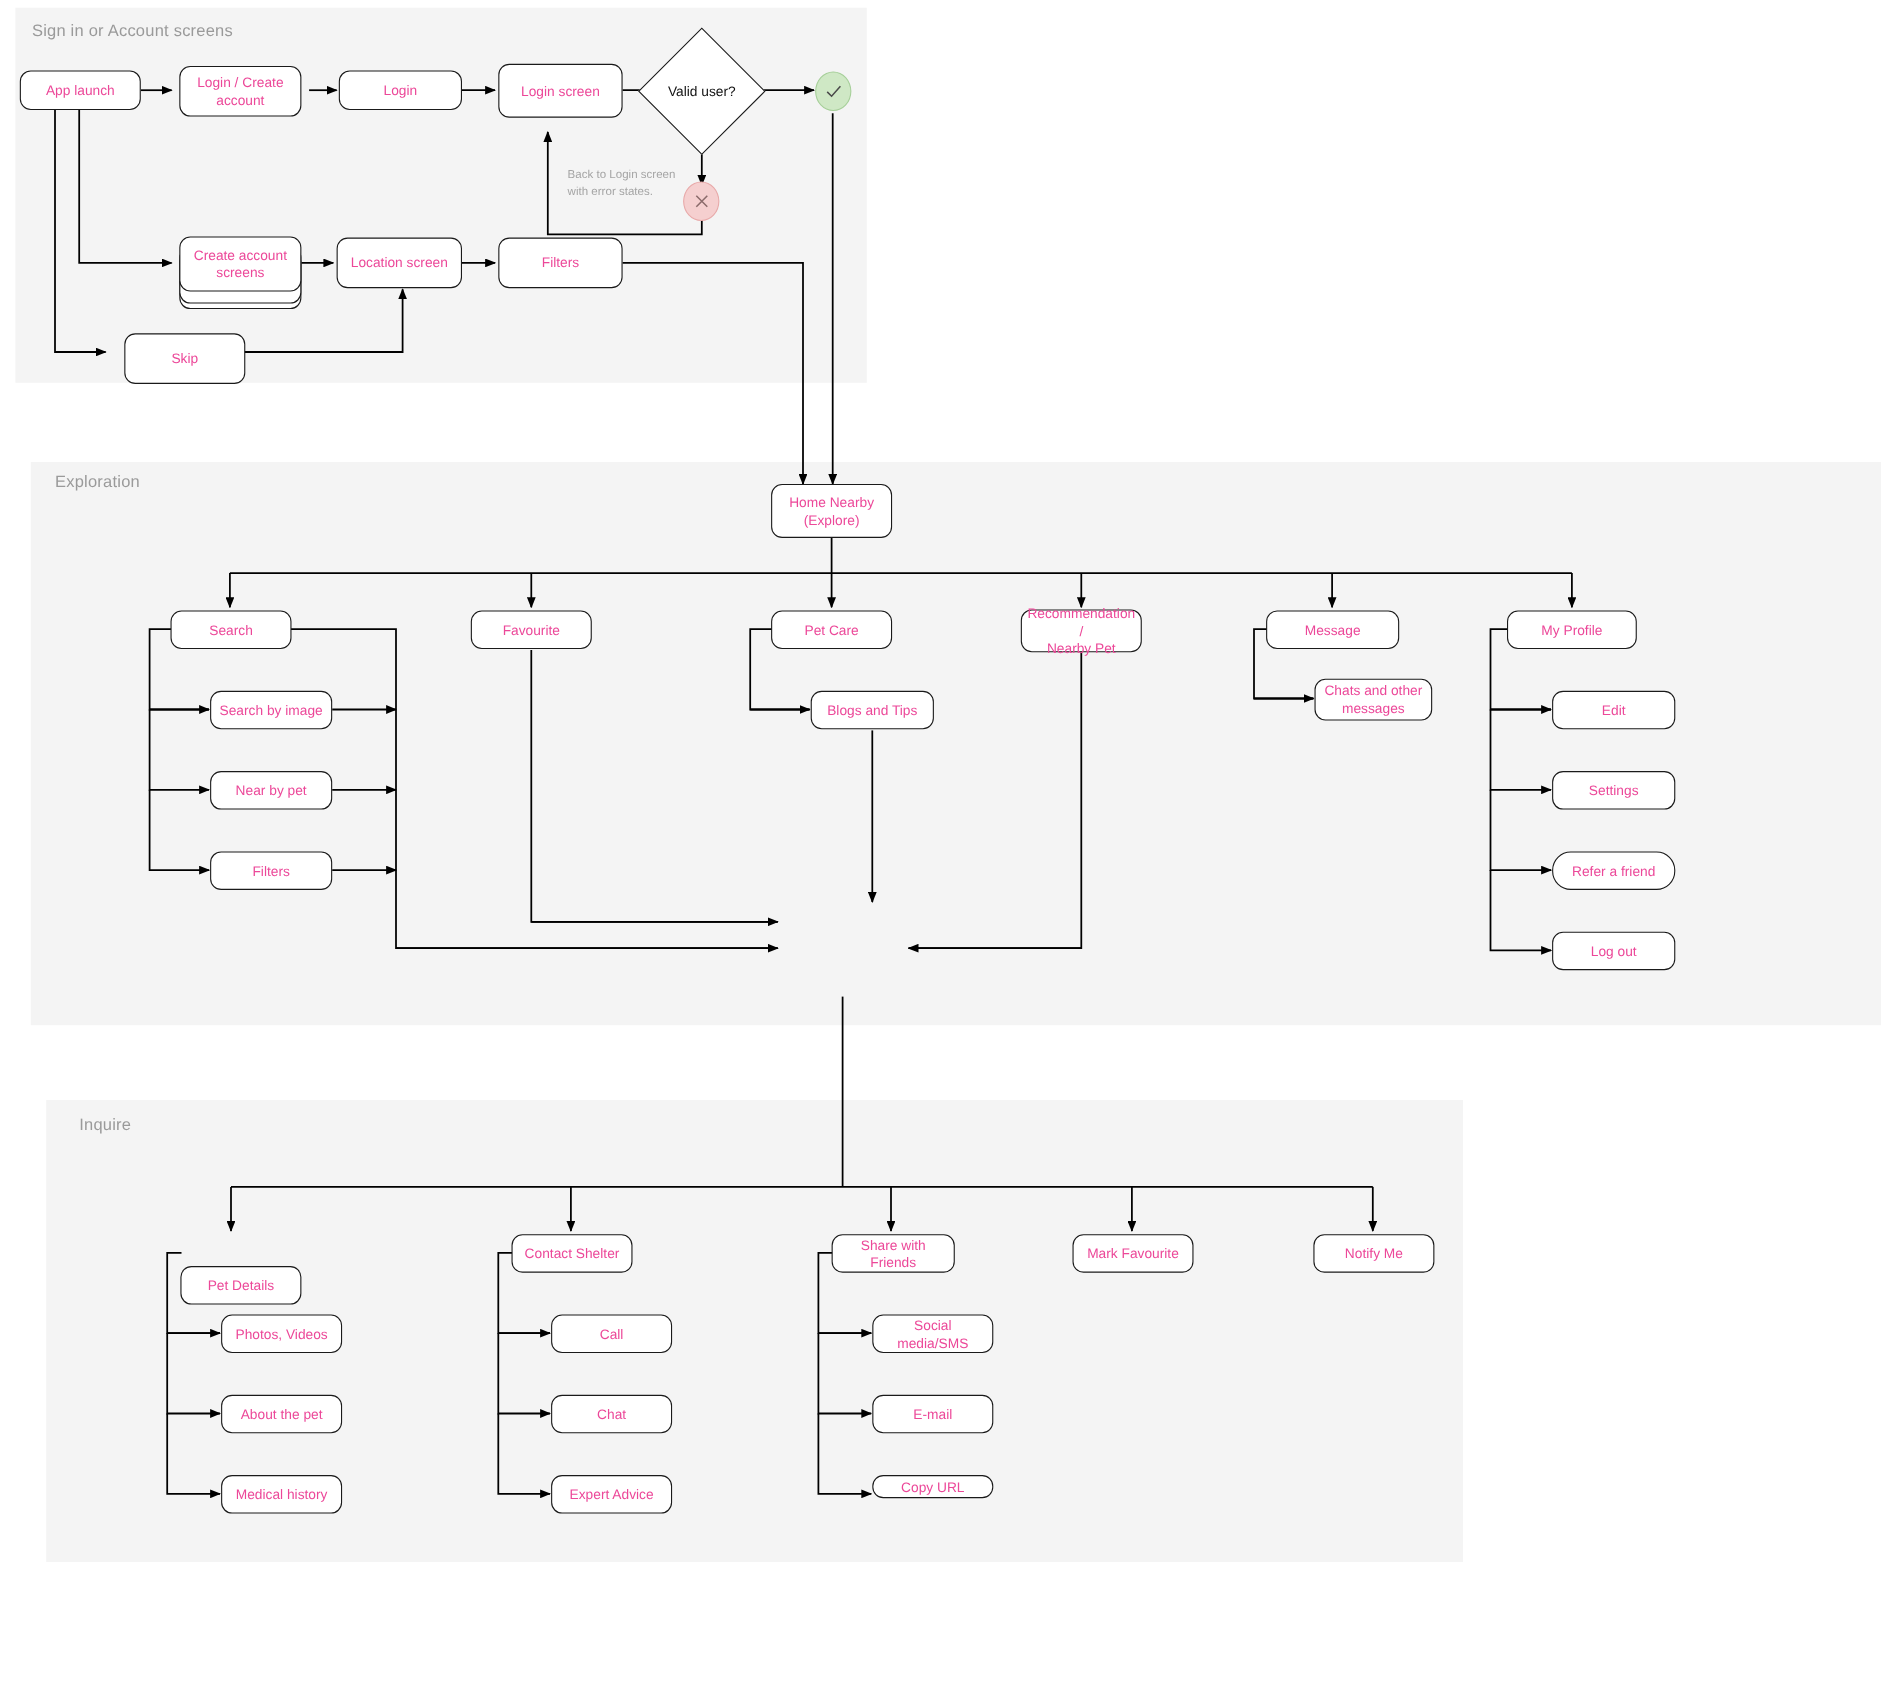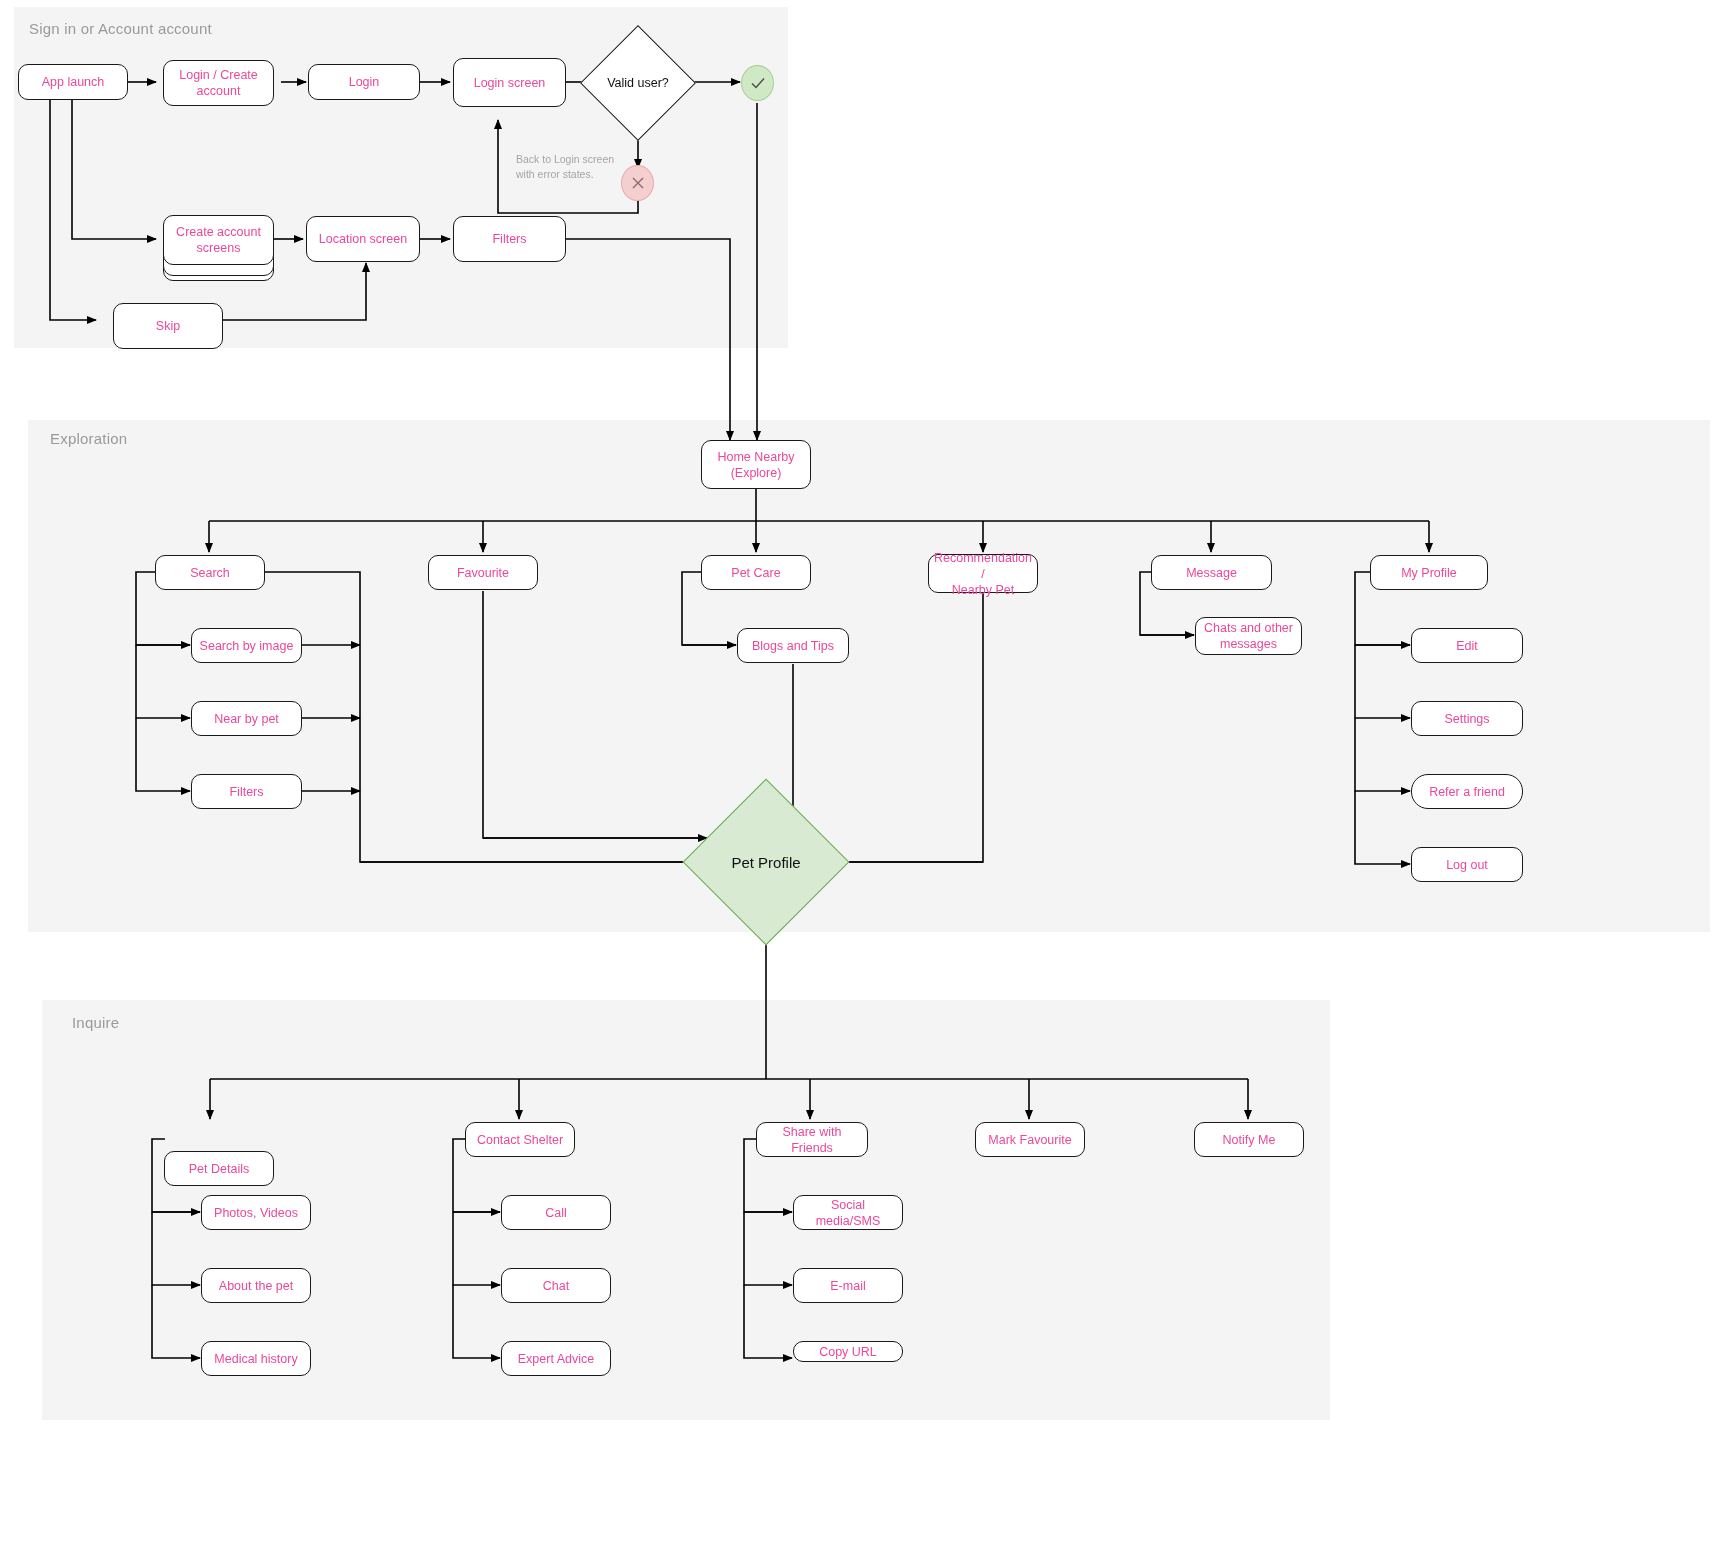--- a/index.html
+++ b/index.html
@@ -26,21 +26,21 @@
   .circ-err{background:#f5cfcf;border:1px solid #e8a9a9;}
   .note{position:absolute;color:#a5a5a5;font-size:10.5px;line-height:1.42;white-space:pre-line;}
   svg.edges{position:absolute;left:0;top:0;width:1721px;height:1551px;pointer-events:none;}
 </style>
 </head>
 <body>
 
 <div id="canvas">
 
   <div class="band" style="left:14px;top:7px;width:774px;height:341px;"></div>
-  <div class="band-title" style="left:29px;top:20px;">Sign in or Account account</div>
+  <div class="band-title" style="left:29px;top:20px;">Sign in or Account screens</div>
 
   <div class="band" style="left:28px;top:420px;width:1682px;height:512px;"></div>
   <div class="band-title" style="left:50px;top:430px;">Exploration</div>
 
   <div class="band" style="left:42px;top:1000px;width:1288px;height:420px;"></div>
   <div class="band-title" style="left:72px;top:1014px;">Inquire</div>
 
   <svg class="edges" viewBox="0 0 1721 1551">
     <defs>
       <marker id="ah" markerWidth="10" markerHeight="8" refX="9" refY="4" orient="auto" markerUnits="userSpaceOnUse">
@@ -197,24 +197,20 @@
   <div class="node" style="left:737px;top:628px;width:112px;height:35px;">Blogs and Tips</div>
 
   <div class="node" style="left:1195px;top:617px;width:107px;height:38px;white-space:pre-line;">Chats and other
 messages</div>
 
   <div class="node" style="left:1411px;top:628px;width:112px;height:35px;">Edit</div>
   <div class="node" style="left:1411px;top:701px;width:112px;height:35px;">Settings</div>
   <div class="node" style="left:1411px;top:774px;width:112px;height:35px;border-radius:17px;">Refer a friend</div>
   <div class="node" style="left:1411px;top:847px;width:112px;height:35px;">Log out</div>
 
-  <div class="diamond d-green" style="left:707px;top:803px;width:118px;height:118px;">
-    <div class="dshape"></div>
-    <div class="dlabel">Pet Profile</div>
-  </div>
 
   <div class="node" style="left:164px;top:1122px;width:110px;height:35px;margin-top:29px;">Pet Details</div>
   <div class="node" style="left:465px;top:1122px;width:110px;height:35px;">Contact Shelter</div>
   <div class="node" style="left:756px;top:1122px;width:112px;height:35px;">Share with Friends</div>
   <div class="node" style="left:975px;top:1122px;width:110px;height:35px;">Mark Favourite</div>
   <div class="node" style="left:1194px;top:1122px;width:110px;height:35px;">Notify Me</div>
 
   <div class="node" style="left:201px;top:1195px;width:110px;height:35px;">Photos, Videos</div>
   <div class="node" style="left:201px;top:1268px;width:110px;height:35px;">About the pet</div>
   <div class="node" style="left:201px;top:1341px;width:110px;height:35px;">Medical history</div>

